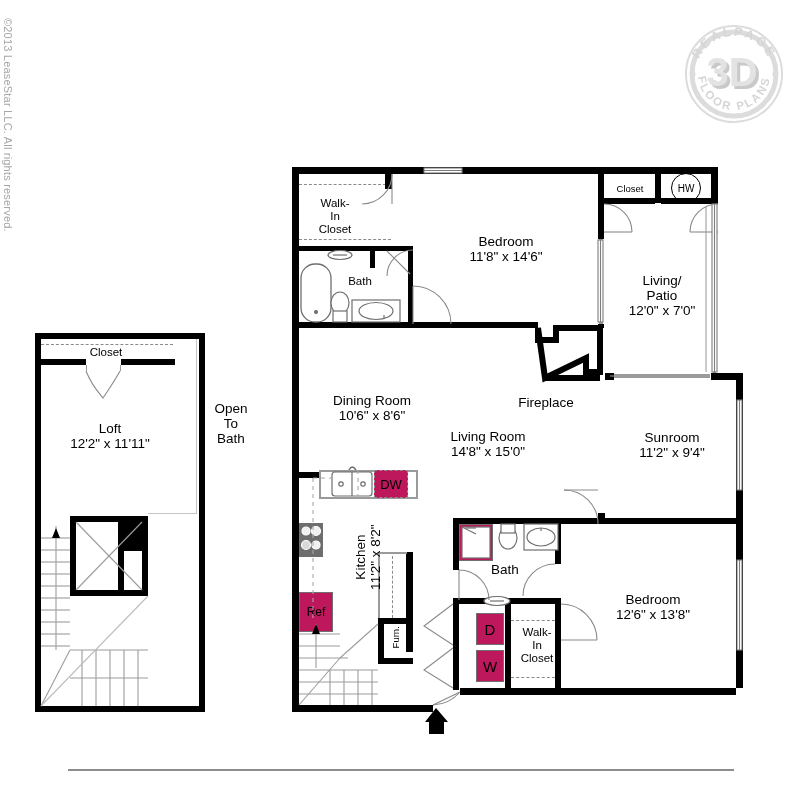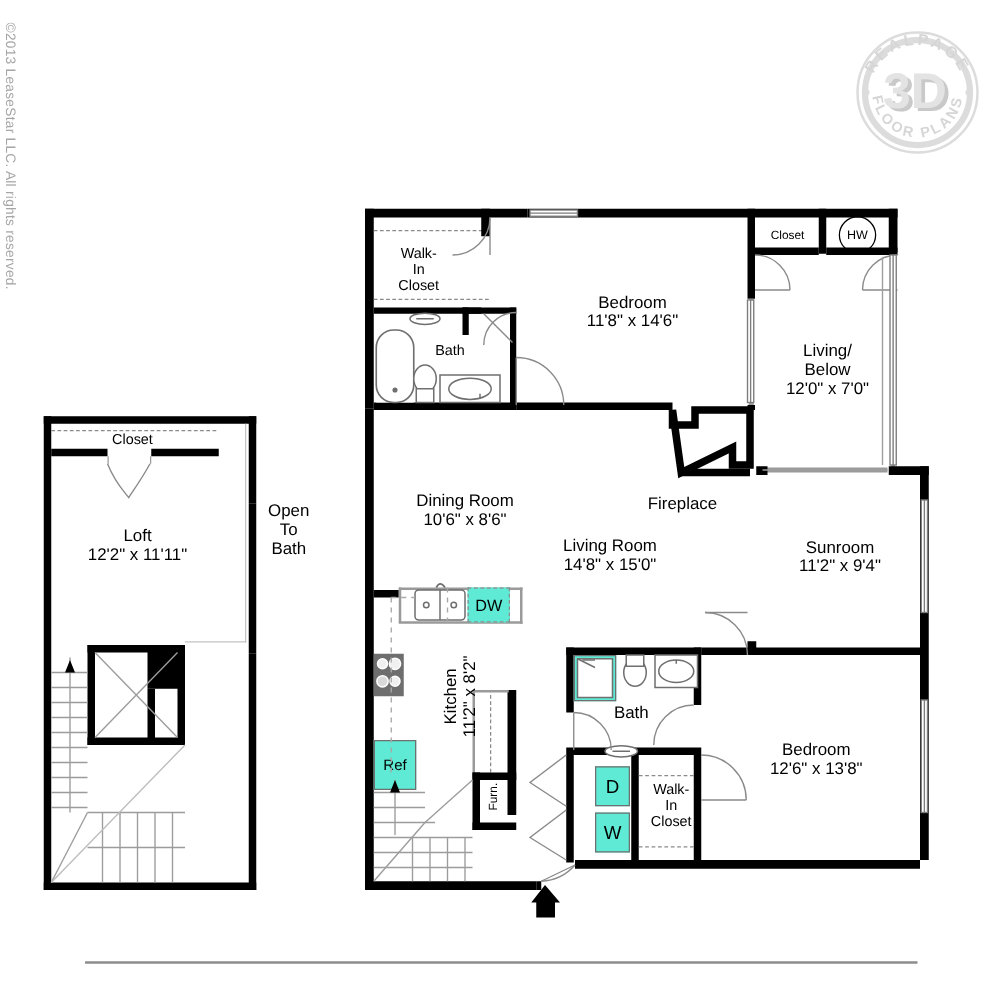--- a/index.html
+++ b/index.html
@@ -105,21 +105,21 @@
   .xs { font-size: 9.5px; }
   .rot90 { transform: rotate(-90deg); transform-origin: center center; }
 
   
   .fill { position: absolute; background: #ffffff; }
 
   
   .box {
     position: absolute;
     border: 1.4px solid #6f6f6f;
-    background: #5eead4;
+    background: #be185d;
     box-sizing: border-box;
     display: flex;
     align-items: center;
     justify-content: center;
     color: #000;
   }
 
   svg.ov {
     position: absolute;
     left: 0; top: 0;
@@ -315,21 +315,21 @@
     <div class="label xs" style="left:607px; top:184px; width:46px;">
       <span class="nm">Closet</span>
     </div>
 
     <div style="position:absolute;left:671px;top:173px;width:28px;height:28px;border:1.6px solid #000;border-radius:50%;display:flex;align-items:center;justify-content:center;">
       <span style="font-size:10px;">HW</span>
     </div>
 
     <div class="label md" style="left:616px; top:273px; width:92px;">
       <span class="nm">Living/</span>
-      <span class="nm">Below</span>
+      <span class="nm">Patio</span>
       <span class="dim">12'0" x 7'0"</span>
     </div>
 
     <div class="label md" style="left:316px; top:393px; width:112px;">
       <span class="nm">Dining Room</span>
       <span class="dim">10'6" x 8'6"</span>
     </div>
 
     <div class="label md" style="left:432px; top:429px; width:112px;">
       <span class="nm">Living Room</span>

